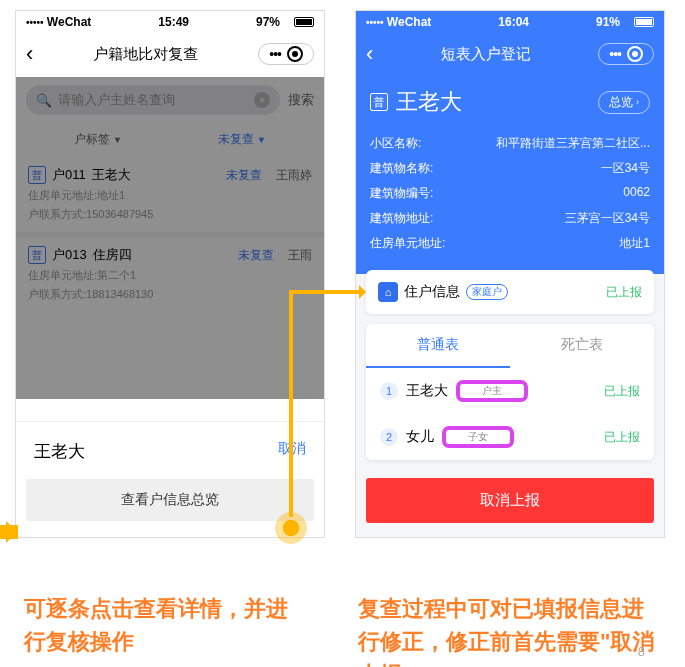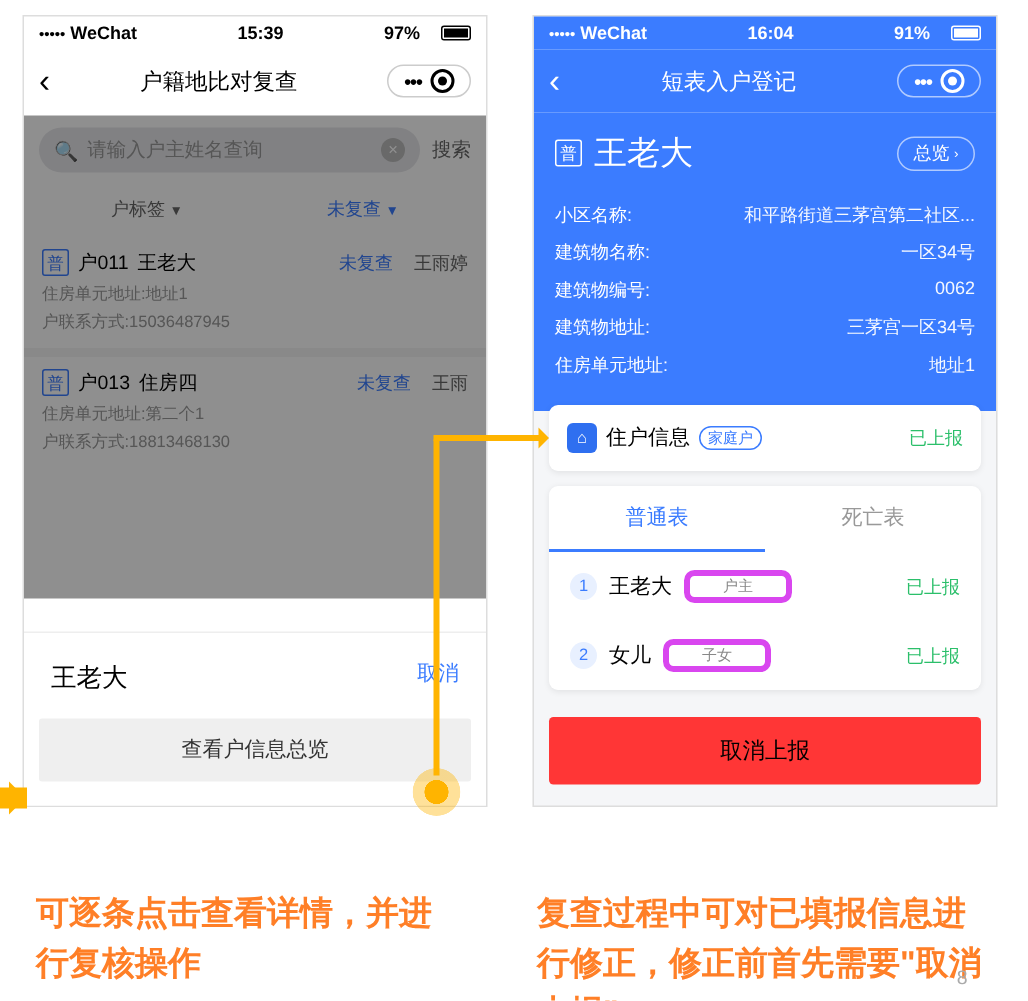--- a/index.html
+++ b/index.html
@@ -94,21 +94,21 @@
     .tab-row { display: flex; }
     .tab { flex: 1; text-align: center; padding: 12px 0; font-size: 14px; color: #999; }
     .tab.active { color: #3b7cff; border-bottom: 2px solid #3b7cff; }
     .member { display: flex; align-items: center; gap: 8px; padding: 12px 14px; font-size: 14px; }
     .num-badge {
       width: 18px; height: 18px; border-radius: 50%; background: #e8f0ff; color: #3b7cff;
       font-size: 11px; display: flex; align-items: center; justify-content: center;
     }
     .role-pill { border: 4px solid #d946ef; color: #888; font-size: 10px; padding: 0 22px; border-radius: 7px; }
     .cancel-btn {
-      background: #ff3636; color: #000000; text-align: center; margin: 18px 10px 14px;
+      background: #ff3636; color: #ffffff; text-align: center; margin: 18px 10px 14px;
       padding: 13px; font-size: 15px; border-radius: 3px;
     }
     
     .caption { position: absolute; font-size: 22px; color: #ff7f27; font-weight: 600; line-height: 1.5; font-family: "Microsoft YaHei", sans-serif; }
     .cap1 { left: 24px; top: 592px; width: 280px; }
     .cap2 { left: 358px; top: 592px; width: 300px; }
     .page-num { position: absolute; right: 40px; bottom: 8px; font-size: 13px; color: #aaa; }
     .arrow1 {
       position: absolute; left: 0; top: 525px; width: 18px; height: 14px;
       background: #ffb400;
@@ -129,21 +129,21 @@
     .batt-icon::after { content: ""; position: absolute; left: 1px; top: 1px; bottom: 1px; width: 90%; background: currentColor; }
   </style>
 </head>
 <body>
 
 <div class="phones">
 
   <div class="phone">
     <div class="status-bar">
       <span><span class="signal"></span> <span>WeChat</span></span>
-      <span>15:39</span>
+      <span>15:49</span>
       <span class="batt">
           <span>97%</span> 
           <span class="batt-icon"></span>
         </span>
     </div>
     <div class="nav-bar">
       <span class="chevron-l"></span>
       <span class="nav-title">户籍地比对复查</span>
       <span class="pill">
           <span class="dots"></span>

